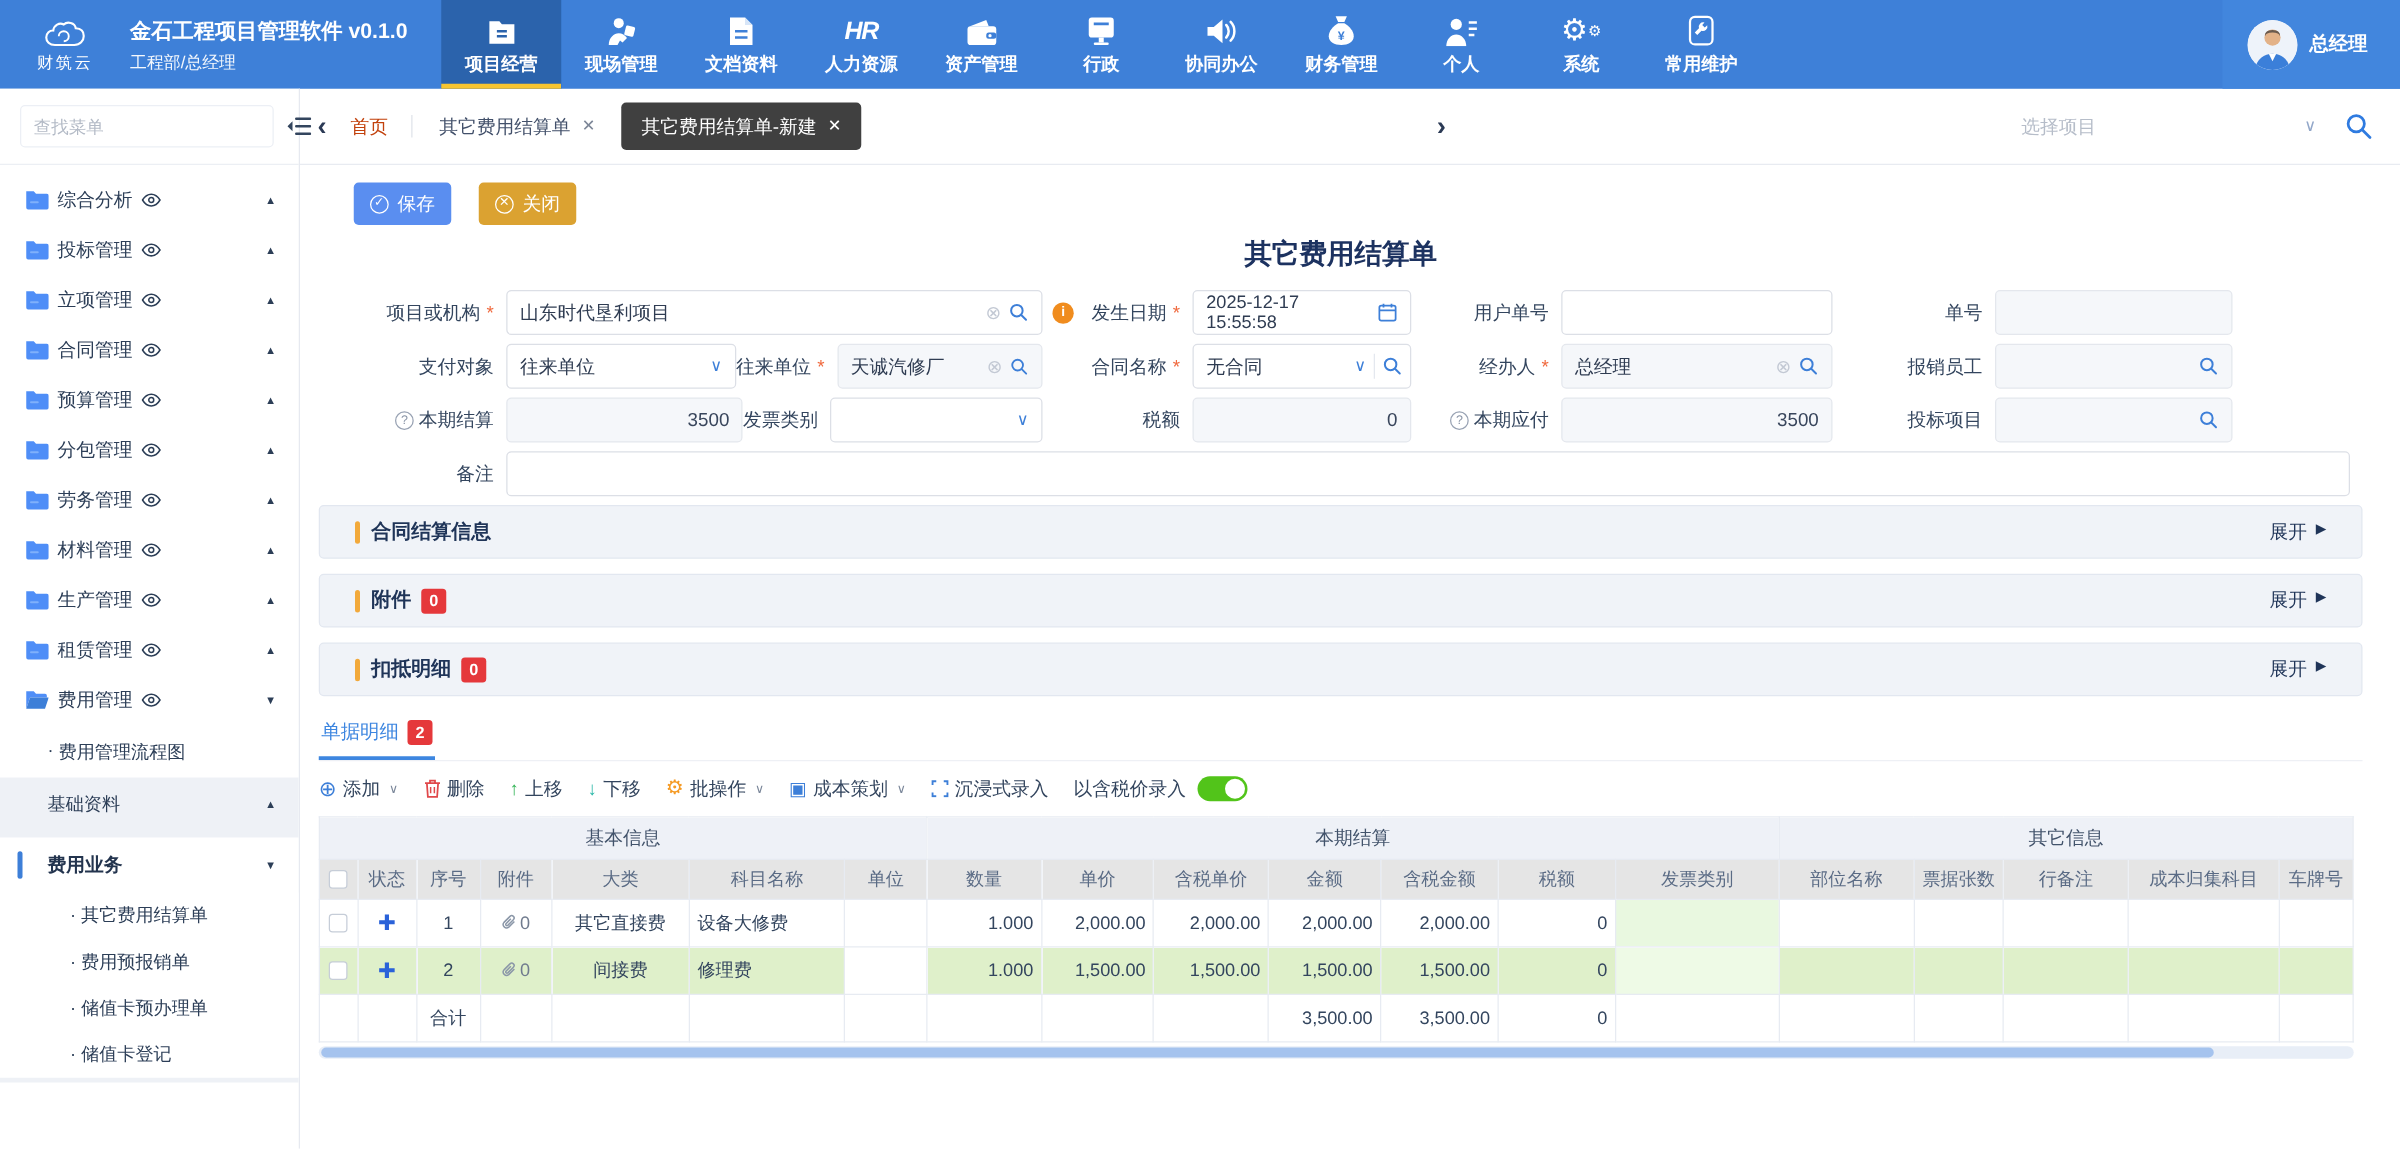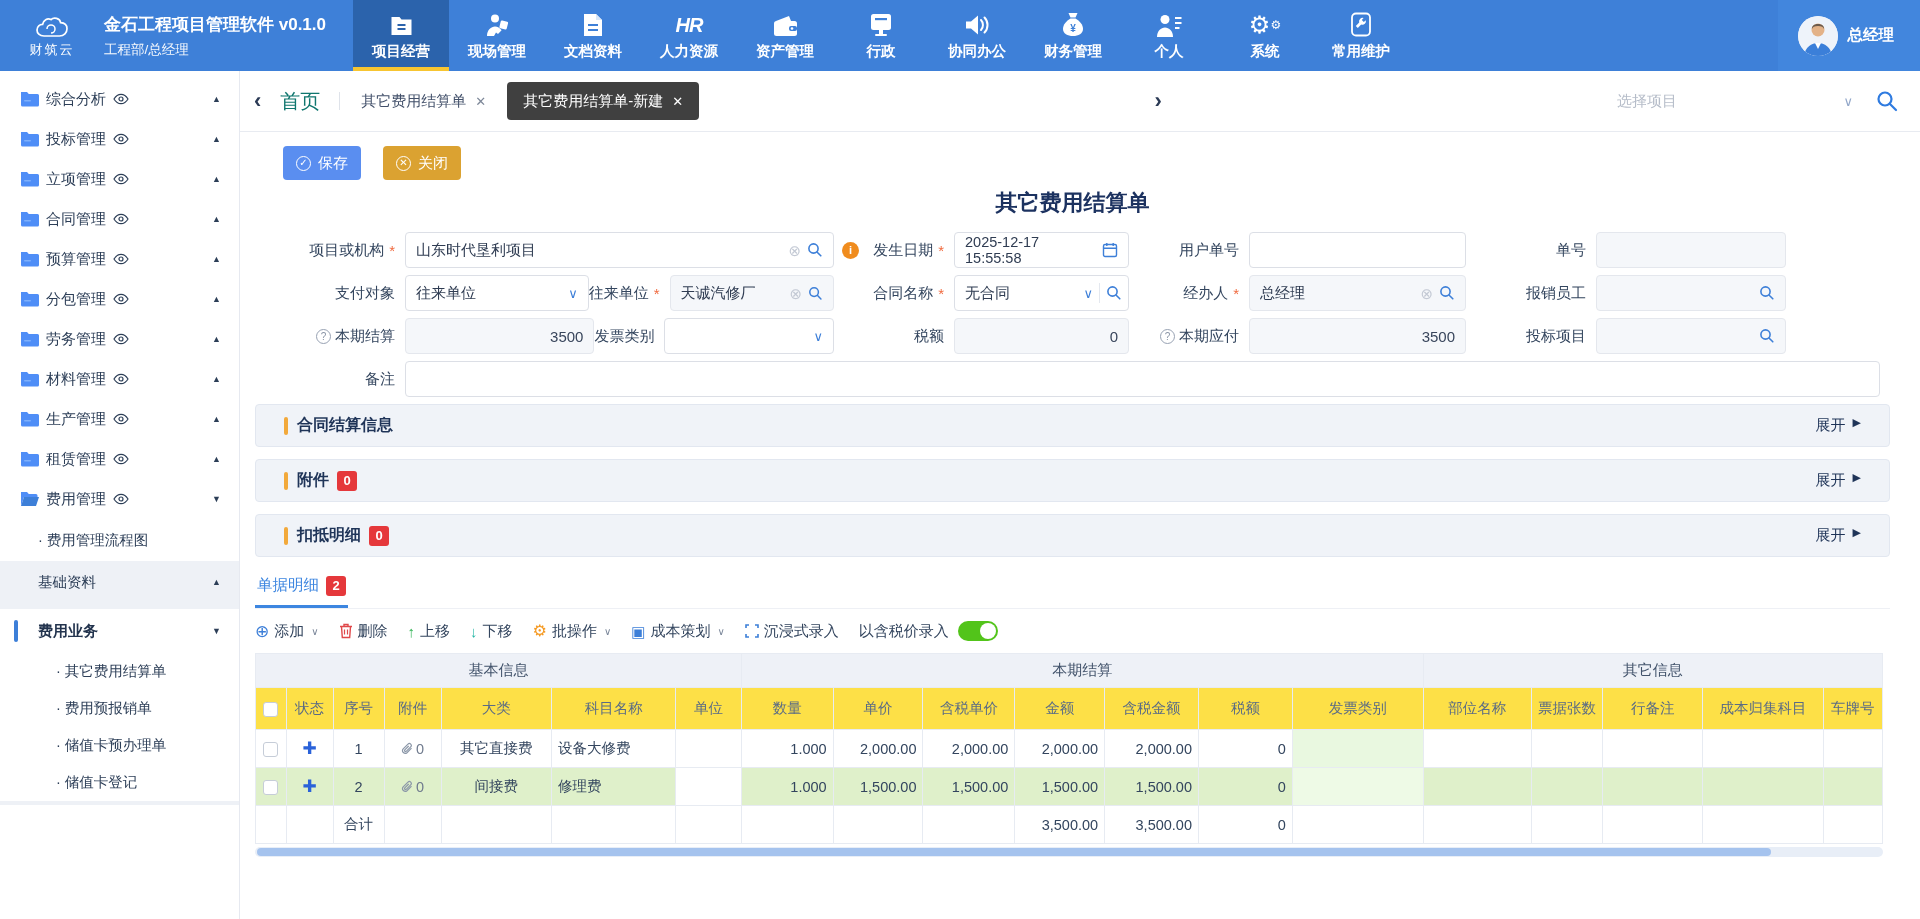--- a/index.html
+++ b/index.html
@@ -43,21 +43,21 @@
 .sub-biz-head { height:44px; display:flex; align-items:center; padding:0 18px 0 0; cursor:pointer; }
 .biz-bar { width:4px; height:22px; background:#3d7fd8; border-radius:2px; margin:0 0 0 14px; }
 .sub-biz-head .lbl { font-size:15px; font-weight:bold; color:#23344e; margin-left:20px; }
 .sub-biz-head .tri { margin-left:auto; font-size:9px; color:#2c3e57; }
 .sub-item { height:37px; display:flex; align-items:center; padding-left:56px; font-size:14.5px; color:#2c3e57; cursor:pointer; background:#fff; }
 
 
 .main { flex:1; display:flex; flex-direction:column; }
 .tabs-row { height:61px; display:flex; align-items:center; padding:0 22px 0 14px; border-bottom:1px solid #e8ebf1; gap:13px; }
 .tab-chevron { font-size:22px; color:#2b3a55; font-weight:bold; cursor:pointer; line-height:1; }
-.tab-home { font-size:20px; color:#0f766e; cursor:pointer; padding:0 6px; }
+.tab-home { font-size:15px; color:#c2410c; cursor:pointer; padding:0 6px; }
 .tab-div { width:1px; height:18px; background:#dfe3ea; }
 .tab { display:flex; align-items:center; gap:9px; font-size:15px; color:#42506a; cursor:pointer; padding:0 8px; }
 .tab .x { font-size:13px; color:#7d8798; }
 .tab.active { background:#404040; color:#fff; border-radius:4px; height:38px; padding:0 16px; }
 .tab.active .x { color:#fff; }
 .proj-select { margin-left:auto; display:flex; align-items:center; gap:8px; width:236px; cursor:pointer; }
 .proj-select .ph { font-size:15px; color:#b6bdc9; flex:1; }
 .proj-select .chev { font-size:13px; color:#92a7c9; }
 .big-search { margin-left:10px; cursor:pointer; }
 
@@ -109,21 +109,21 @@
 .ic-gear { color:#f59a23; font-size:16px; line-height:1; }
 .ic-square { color:#3d7fd8; font-size:15px; line-height:1; }
 .toggle { width:40px; height:20px; border-radius:10px; background:#52c41a; position:relative; cursor:pointer; margin-left:4px; }
 .toggle .knob { position:absolute; right:2px; top:2px; width:16px; height:16px; background:#fff; border-radius:50%; }
 
 
 .tbl-wrap { margin-top:12px; }
 table.grid { border-collapse:collapse; table-layout:fixed; width:1628px; }
 .grid th, .grid td { border:1px solid #e7ebf2; font-weight:normal; padding:0 6px; height:38px; font-size:14.5px; color:#33455e; overflow:hidden; white-space:nowrap; }
 .grid thead tr.grp th { background:#eef1f7; height:34px; font-size:15px; color:#42536b; }
-.grid thead tr.cols th { background:#fde047; height:42px; color:#5a6b85; font-size:14.5px; }
+.grid thead tr.cols th { background:#e5e5e5; height:32px; color:#5a6b85; font-size:14.5px; }
 .grid td.r { text-align:right; } .grid td.c, .grid th { text-align:center; } .grid td.l { text-align:left; }
 .grid tr.sel td { background:#dff0ca; }
 .grid td.cell-green { background:#e9f8e0; }
 .grid tr.sel td.cell-green { background:#eefae6; }
 .grid tr.sel td.unit-white { background:#fff; }
 .grid tr.total td { background:#fff; color:#33455e; }
 .plus { color:#2a62d9; font-weight:bold; font-size:17px; cursor:pointer; }
 .cbx { width:15px; height:15px; border:1px solid #c6cdd8; border-radius:3px; background:#fff; display:inline-block; cursor:pointer; vertical-align:middle; }
 .attach-cell { display:inline-flex; align-items:center; gap:2px; color:#707b8e; }
 .hscroll { width:1628px; height:10px; background:#e8eef7; border-radius:5px; margin-top:3px; position:relative; }
@@ -264,20 +264,29 @@
           <path d="M17 27h6l-3 6z" fill="#fff"></path>
         </svg>
     </span>
     <span class="user-name">总经理</span>
   </div>
 </header>
 
 <div class="app-body">
 
   <aside class="sidebar">
+    <div class="side-search">
+      <input placeholder="查找菜单" style="">
+      <span style="cursor:pointer;">
+        <svg width="20" height="18" viewBox="0 0 20 18">
+            <path d="M8 3h11M8 9h11M8 15h11" stroke="#33455e" stroke-width="2" stroke-linecap="round"></path>
+            <path d="M5 5L1 9l4 4z" fill="#33455e"></path>
+          </svg>
+      </span>
+    </div>
     <div class="side-menu">
       <div id="side-groups">
           <div class="side-group">
             <span>
               <svg width="19" height="16" viewBox="0 0 19 16">
                 <path d="M1 1h6l1.8 2h8.7A1.5 1.5 0 0119 4.5V14a1.5 1.5 0 01-1.5 1.5h-15A1.5 1.5 0 011 14z" fill="#4f8ef7"></path>
                 <rect x="4" y="9" width="7" height="1.6" rx=".8" fill="#7fb0fb"></rect>
               </svg>
             </span>
             <span>综合分析</span>

